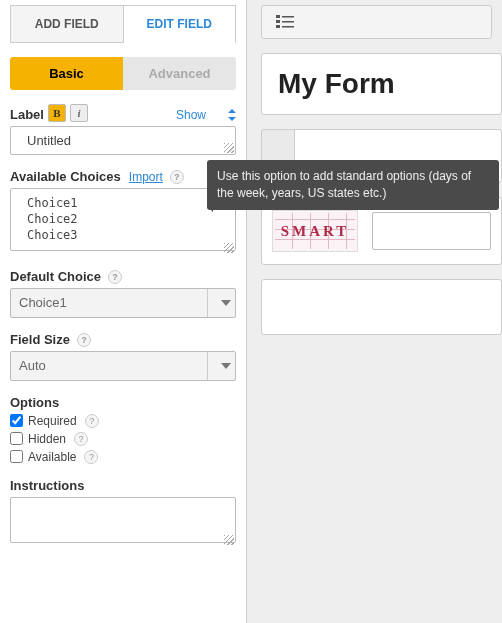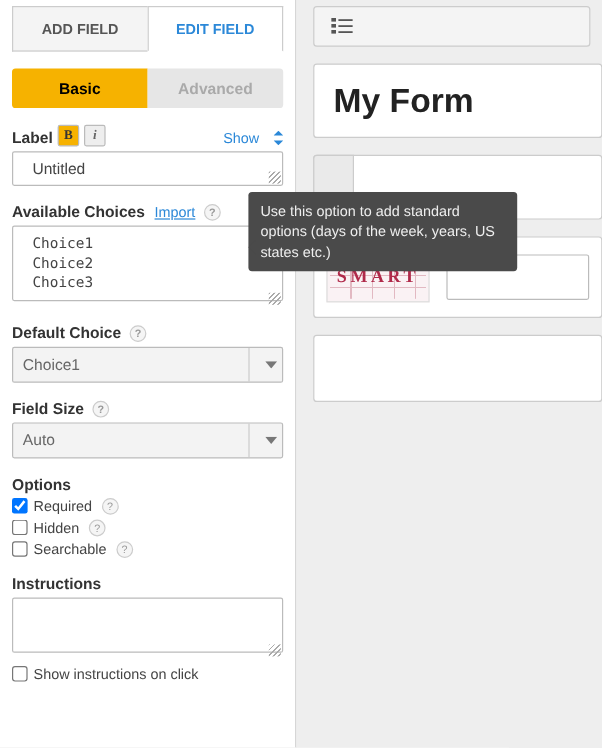--- a/index.html
+++ b/index.html
@@ -19,21 +19,21 @@
 .sub-tab { flex: 1; padding: 9px 0; text-align: center; font-size: 13px; font-weight: bold; cursor: pointer; }
 .sub-tab.basic { background: #f6b200; color: #000000; border-radius: 3px 0 0 3px; }
 .sub-tab.adv { background: #e6e6e6; color: #aaa; border-radius: 0 3px 3px 0; }
 
 
 .field-block { margin-bottom: 14px; }
 .field-label-row { display: flex; align-items: flex-end; font-size: 13px; font-weight: bold; color: #333; margin-bottom: 4px; gap: 4px; }
 .icon-btn { width: 18px; height: 18px; display: inline-flex; align-items: center; justify-content: center; font-size: 11px; font-weight: bold; border: 1px solid #bbb; border-radius: 2px; cursor: pointer; }
 .icon-bold { background: #f6b200; color: #333; font-family: Georgia, serif; }
 .icon-italic { background: #eee; color: #666; font-style: italic; font-family: Georgia, serif; }
-.show-link { margin-left: auto; color: #2b88d8; font-size: 12px; font-weight: normal; cursor: pointer; display: flex; align-items: center; gap: 12px; }
+.show-link { margin-left: auto; color: #2b88d8; font-size: 12px; font-weight: normal; cursor: pointer; display: flex; align-items: center; gap: 22px; }
 .sort-icon svg { display:block; }
 .help-icon { width: 14px; height: 14px; border: 1px solid #ccc; border-radius: 50%; background:#f5f5f5; color:#999; font-size:9px; display:inline-flex; align-items:center; justify-content:center; margin-left:3px; cursor: pointer; }
 
 input[type=text], textarea, select, .pseudo-select { width: 100%; border: 1px solid #bbb; border-radius: 2px; padding: 6px 16px; font-size: 13px; color: #444; background: #fff; font-family: inherit; }
 textarea { resize: none; font-family: monospace; font-size:12px; line-height:1.35; }
 .resize-corner { position: relative; }
 .resize-corner::after { content:""; position:absolute; right:2px; bottom:2px; width:10px; height:10px; background: repeating-linear-gradient(135deg,#aaa 0 1px,transparent 1px 3px); }
 
 .sub-hint { font-size: 11px; color: #777; margin-top:2px; }
 
@@ -56,21 +56,21 @@
 .card.empty { height:54px; padding:0; position:relative; }
 .card.empty .tabstub { position:absolute; top:-1px; left:-1px; width:34px; height:calc(100% + 2px); background:#eaeaea; border:1px solid #ccc; border-right:1px solid #ccc; border-radius:3px 0 0 3px; }
 .card.smart { height:68px; display:flex; align-items:center; gap:14px; padding:10px; }
 .smart-box { width:86px; height:42px; border:1px solid #ddd; background:#faf2f4; display:flex; align-items:center; justify-content:center; position:relative; }
 .smart-box::before { content:""; position:absolute; inset:2px; background: repeating-linear-gradient(0deg, transparent 0 9px, #e2b9c2 9px 10px), repeating-linear-gradient(90deg, transparent 0 17px, #e2b9c2 17px 18px); }
 .smart-text { position:relative; font-family: Georgia, serif; letter-spacing:3px; color:#b02a4a; font-weight:bold; font-size:15px; }
 .smart-input { flex:1; height:38px; border:1px solid #bbb; border-radius:2px; background:#fff; }
 .card.last { height:56px; }
 
 
-.tooltip { position:absolute; left:207px; top:160px; width:224px; background:#4a4a4a; color:#eee; font-size:12px; padding:8px 10px; border-radius:3px; z-index:10; line-height:1.4; pointer-events:none; }
+.tooltip { position:absolute; left:207px; top:160px; width:292px; background:#4a4a4a; color:#eee; font-size:12px; padding:8px 10px; border-radius:3px; z-index:10; line-height:1.4; pointer-events:none; }
 .tooltip::before { content:""; position:absolute; left:-6px; top:40px; border:6px solid transparent; border-right-color:#4a4a4a; }
 </style>
 </head>
 <body>
 
 <div class="root">
   <div class="sidebar">
     <div class="top-tabs">
       <div class="top-tab left">ADD FIELD</div>
       <div class="top-tab active">EDIT FIELD</div>
@@ -153,35 +153,31 @@
         <span>Required</span>
         <span class="help-icon">?</span>
       </div>
       <div class="checkbox-row">
         <input type="checkbox" style="">
         <span>Hidden</span>
         <span class="help-icon">?</span>
       </div>
       <div class="checkbox-row">
         <input type="checkbox" style="">
-        <span>Searchable</span>
+        <span>Available</span>
         <span class="help-icon">?</span>
       </div>
     </div>
 
     <div class="field-block">
       <div class="field-label-row">
         <span>Instructions</span>
       </div>
       <div class="resize-corner">
         <textarea rows="2" style=""></textarea>
-      </div>
-      <div class="checkbox-row" style="margin-top:6px;">
-        <input type="checkbox" style="">
-        <span>Show instructions on click</span>
       </div>
     </div>
   </div>
 
   <div class="maincol">
     <div class="layout-btn">
       <span class="layout-icon">
         <svg width="18" height="14" viewBox="0 0 18 14">
           <rect x="0" y="0" width="4" height="3" fill="#555"></rect>
             <rect x="6" y="1" width="12" height="1.5" fill="#555"></rect>

